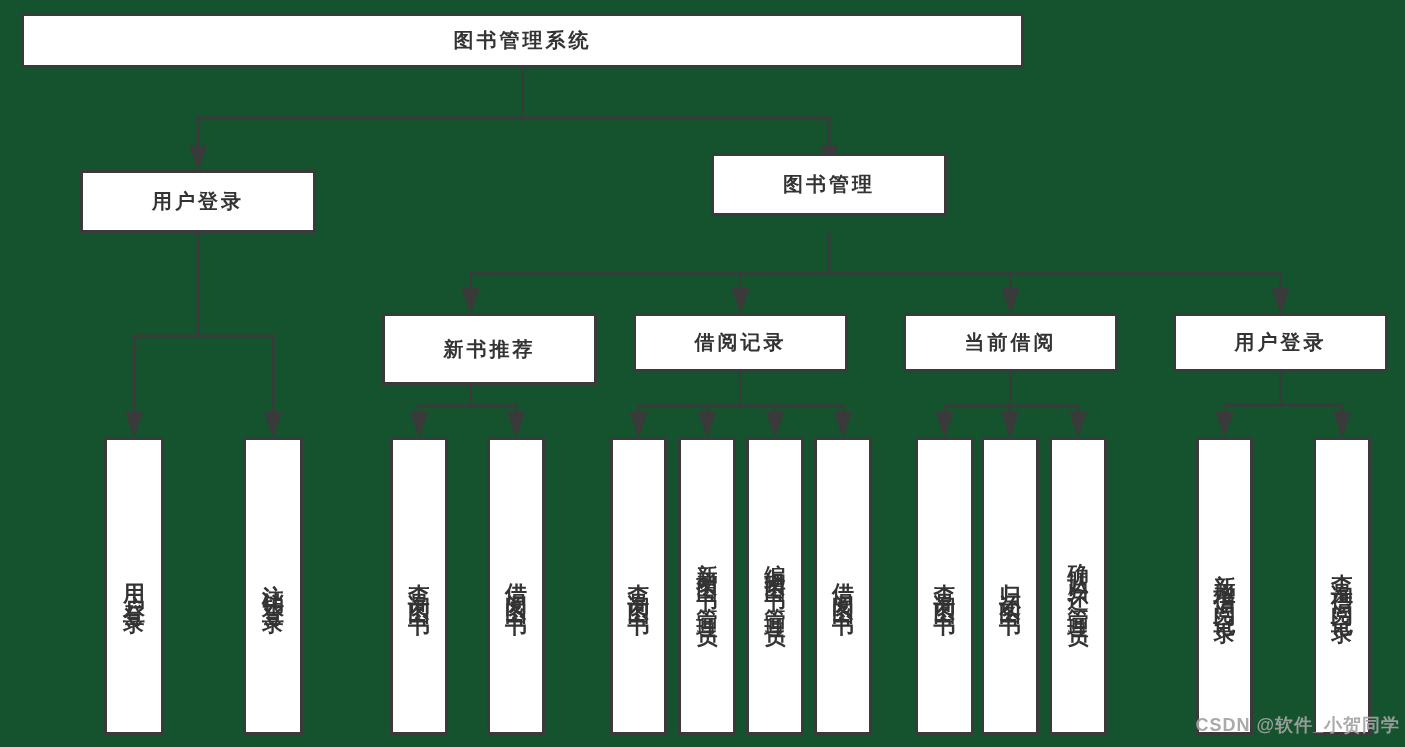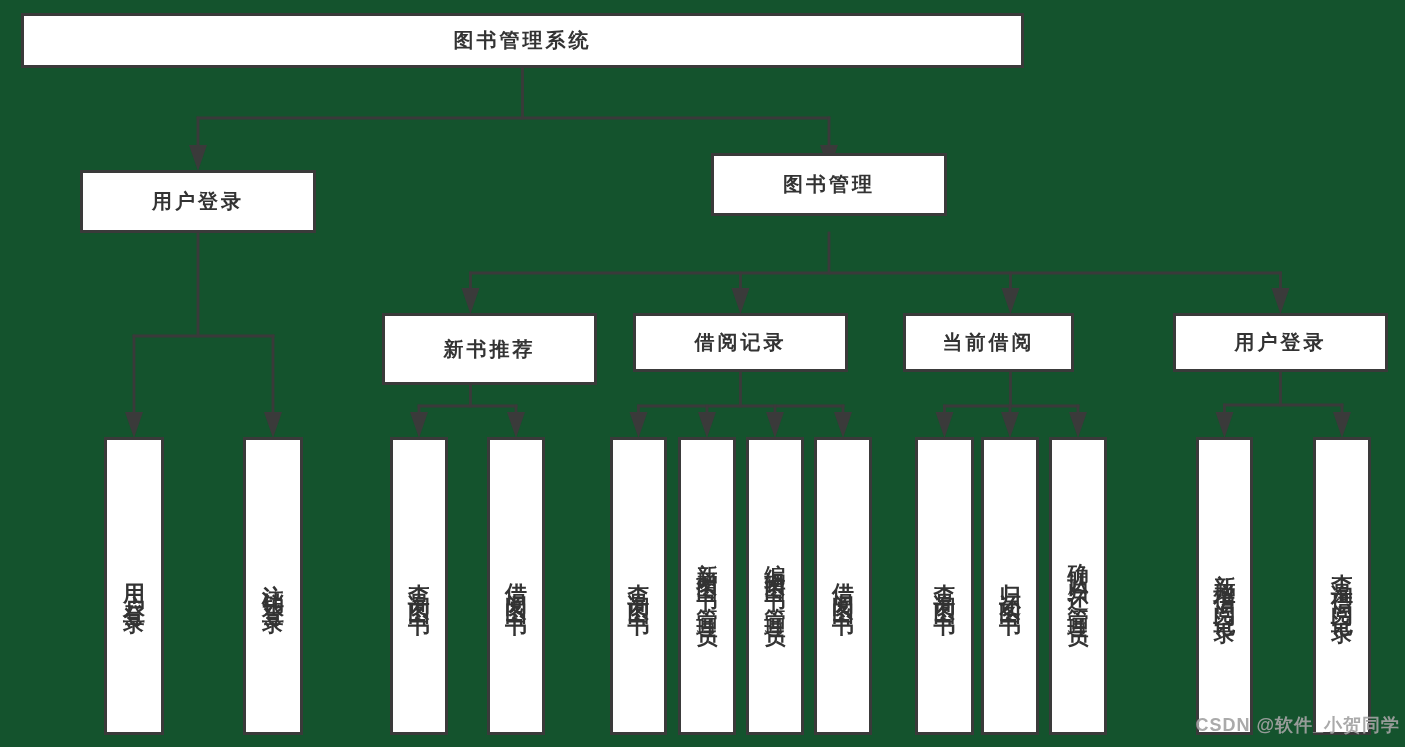--- a/index.html
+++ b/index.html
@@ -120,21 +120,21 @@
         <line x1="1342" y1="405" x2="1342" y2="415" stroke="#3a3a3a" stroke-width="2.8" stroke-linecap="square"></line>
         <polygon points="1333,412 1351,412 1342,438" fill="#3a3a3a"></polygon>
       </g>
     </svg>
 
 <div class="node" style="left: 21px; top: 13px; width: 1003px; height: 55px;">图书管理系统</div>
     <div class="node" style="left: 80px; top: 170px; width: 236px; height: 63px;">用户登录</div>
     <div class="node" style="left: 711px; top: 153px; width: 236px; height: 63px;">图书管理</div>
     <div class="node" style="left: 382px; top: 313px; width: 215px; height: 72px;">新书推荐</div>
     <div class="node" style="left: 633px; top: 313px; width: 215px; height: 59px;">借阅记录</div>
-    <div class="node" style="left: 903px; top: 313px; width: 171px; height: 59px;">当前借阅</div>
+    <div class="node" style="left: 903px; top: 313px; width: 215px; height: 59px;">当前借阅</div>
     <div class="node" style="left: 1173px; top: 313px; width: 215px; height: 59px;">用户登录</div>
     <div class="node v" style="left: 104px; top: 437px; width: 60px; height: 298px;">用户登录</div>
     <div class="node v" style="left: 243px; top: 437px; width: 60px; height: 298px;">注销登录</div>
     <div class="node v" style="left: 390px; top: 437px; width: 58px; height: 298px;">查询图书</div>
     <div class="node v" style="left: 487px; top: 437px; width: 58px; height: 298px;">借阅图书</div>
     <div class="node v" style="left: 610px; top: 437px; width: 57px; height: 298px;">查询图书</div>
     <div class="node v long" style="left: 678px; top: 437px; width: 58px; height: 298px;">新增图书（管理员）</div>
     <div class="node v long" style="left: 746px; top: 437px; width: 58px; height: 298px;">编辑图书（管理员）</div>
     <div class="node v" style="left: 814px; top: 437px; width: 58px; height: 298px;">借阅图书</div>
     <div class="node v" style="left: 915px; top: 437px; width: 59px; height: 298px;">查询图书</div>

